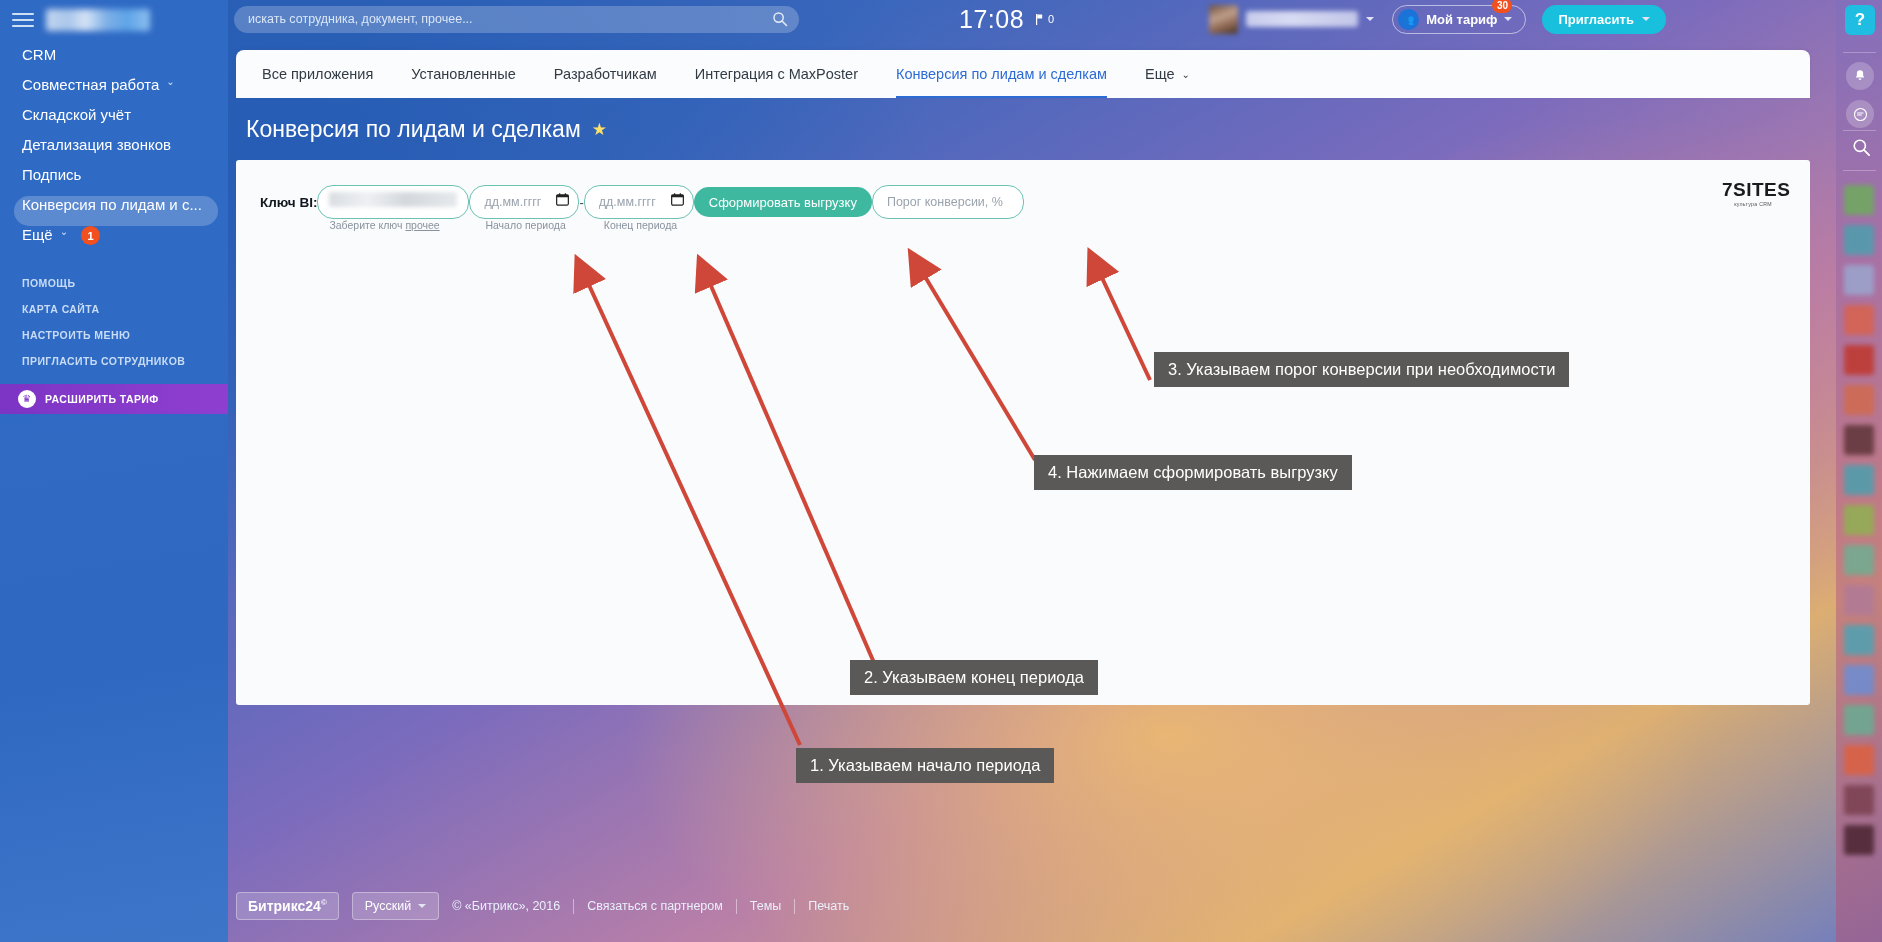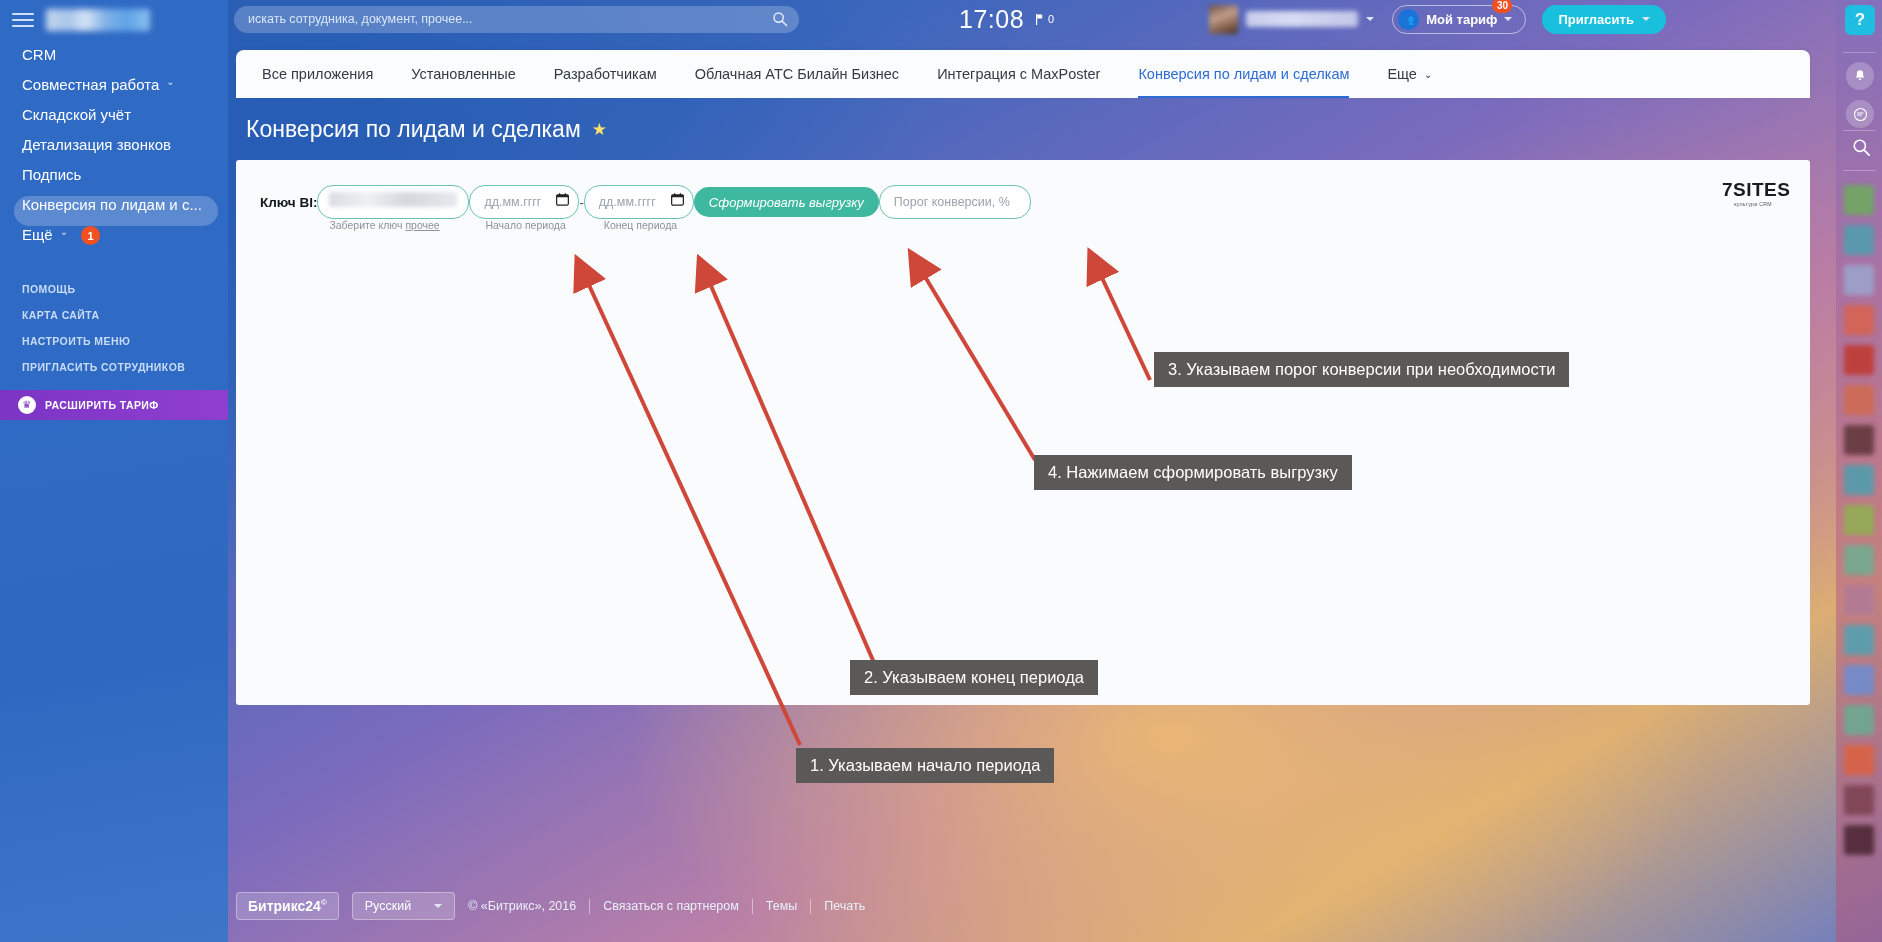--- a/index.html
+++ b/index.html
@@ -50,21 +50,21 @@
     border-radius: 16px;
   }
   .sb-item.active { background: rgba(255,255,255,.22); }
   .chev { font-size: 10px; opacity: .8; }
   .sb-badge {
     display: inline-flex; align-items: center; justify-content: center;
     min-width: 19px; height: 19px; padding: 0 5px; margin-left: 6px;
     background: #f2501f; border-radius: 10px;
     font-size: 11px; font-weight: bold; color: #fff;
   }
-  .sb-links { margin-top: 20px; }
+  .sb-links { margin-top: 14px; }
   .sb-link {
     display: block; padding: 7px 22px; font-size: 10.5px; letter-spacing: .04em;
     color: #c8dcf5; text-transform: uppercase; font-weight: bold; cursor: pointer;
   }
   .sb-upgrade {
     display: flex; align-items: center; gap: 9px;
     height: 30px; padding: 0 18px; margin-top: 10px;
     background: linear-gradient(90deg,#7c34c4,#8f3fd0);
     font-size: 10.5px; letter-spacing: .04em; font-weight: bold; text-transform: uppercase;
     color: #fff; cursor: pointer;
@@ -204,21 +204,21 @@
   .key-blur {
     position: absolute; left: 12px; top: 7px; width: 128px; height: 15px; border-radius: 2px;
     background: linear-gradient(90deg,#d9dde2,#eef0f3 30%,#d4d8dd 60%,#e6e9ec 100%);
     filter: blur(2.3px); pointer-events: none;
   }
   .inp-date { width: 110px; padding-right: 30px; }
   .cal-ico { position: absolute; right: 10px; top: 8px; pointer-events: none; }
   .dash { font-size: 13px; color: #444; }
   .btn-gen {
     height: 30px; padding: 0 15px; border: 0; border-radius: 16px;
-    background: #3fb8a0; color: #fff; font-size: 13px; font-family: inherit; cursor: pointer; font-style: italic;
+    background: #3fb8a0; color: #fff; font-size: 13px; font-family: inherit; cursor: pointer;
   }
   .inp-thr { width: 152px; }
   .hint {
     position: absolute; top: 34px; font-size: 10.5px; color: #8a939d; white-space: nowrap;
   }
   .hint u { text-decoration: underline; }
 
   .brand-logo {
     position: absolute; right: 26px; top: 20px; width: 62px; text-align: center;
     color: #1b1b1b; user-select: none;
@@ -240,21 +240,21 @@
   }
   .b24-logo {
     background: rgba(255,255,255,.18); border: 1px solid rgba(255,255,255,.35);
     border-radius: 4px; padding: 5px 11px; color: #fff; font-size: 14px; font-weight: bold;
     cursor: pointer;
   }
   .b24-logo sup { font-size: 8px; vertical-align: super; }
   .lang-btn {
     background: rgba(255,255,255,.18); border: 1px solid rgba(255,255,255,.35);
     border-radius: 4px; padding: 6px 12px; color: #fff; font-size: 12.5px; cursor: pointer;
-    display: flex; align-items: center; gap: 23px;
+    display: flex; align-items: center; gap: 7px;
   }
   .foot-txt { color: #eaf0fb; font-size: 12.5px; }
   .foot-link { color: #eaf0fb; font-size: 12.5px; cursor: pointer; }
   .foot-div { width: 1px; height: 15px; background: rgba(255,255,255,.45); }
 </style>
 </head>
 <body>
 
 <div class="bg-layer"></div>
 
@@ -393,23 +393,20 @@
     <div class="tab">
       <span>Все приложения</span>
     </div>
     <div class="tab">
       <span>Установленные</span>
     </div>
     <div class="tab">
       <span>Разработчикам</span>
     </div>
     <div class="tab">
-      <span>Облачная АТС Билайн Бизнес</span>
-    </div>
-    <div class="tab">
       <span>Интеграция с MaxPoster</span>
     </div>
     <div class="tab active">
       <span>Конверсия по лидам и сделкам</span>
     </div>
     <div class="tab">
       <span>Еще</span>
       <span class="tchev">⌄</span>
     </div>
   </div>

